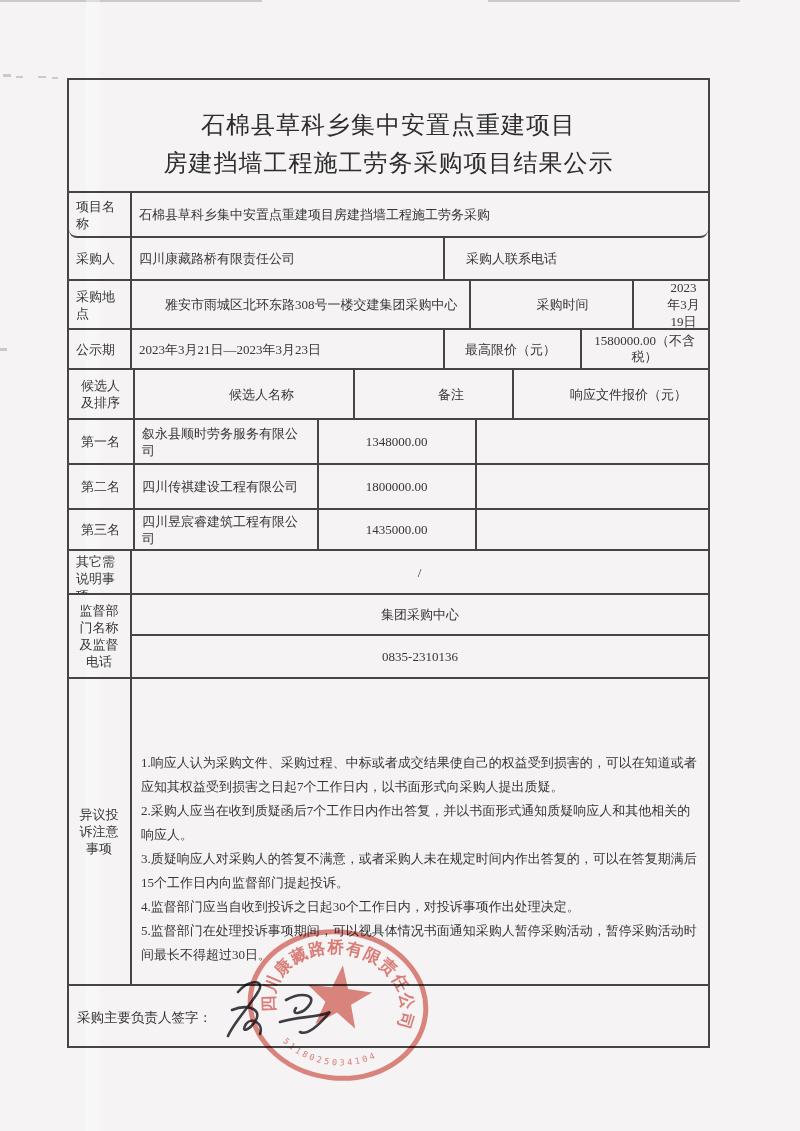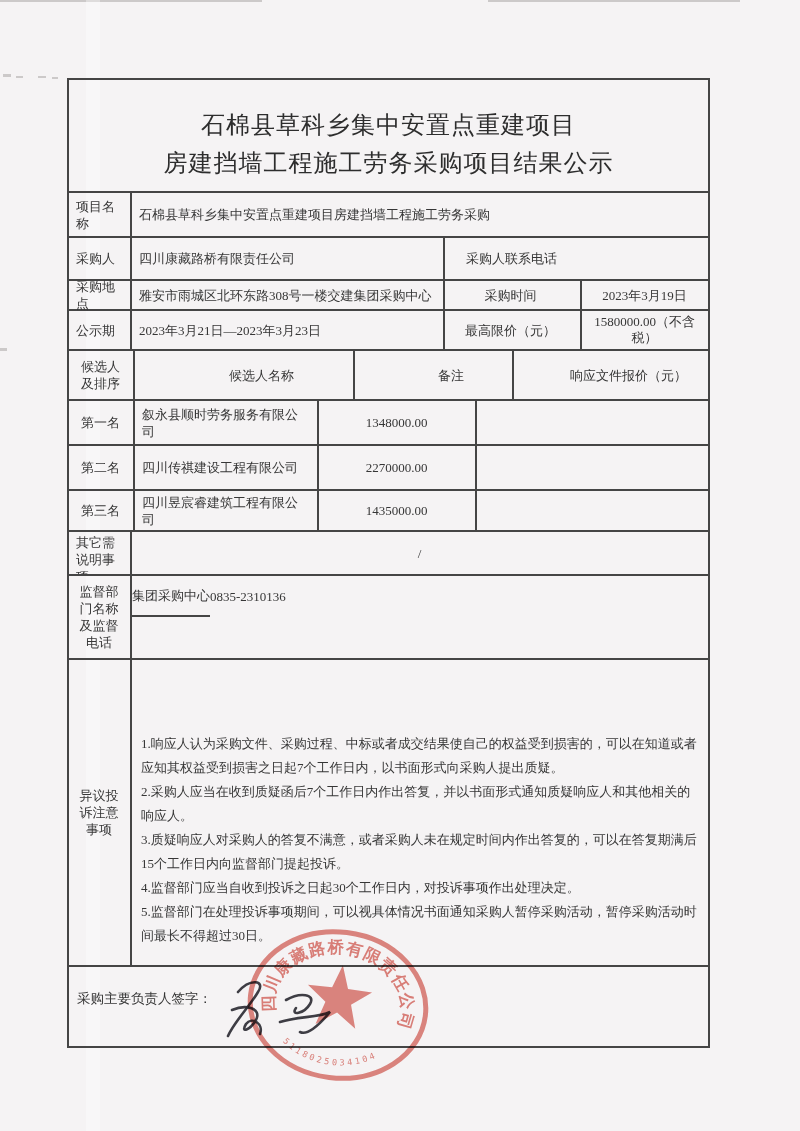--- a/index.html
+++ b/index.html
@@ -39,30 +39,30 @@
   .c{
     border-right:2px solid var(--line);
     display:flex;align-items:center;
     font-size:13px;line-height:17px;
     padding:2px 8px 2px 7px;
   }
   .c:last-child{border-right:none;}
   .c.center{justify-content:center;text-align:center;}
   .lab{width:63px;flex:none;}
   .grow{flex:1;}
-  .r1{height:45px;} .r2{height:43px;} .r3{height:30px;} .r4{height:40px;}
+  .r1{height:45px;border-radius:8px;} .r2{height:43px;} .r3{height:49px;gap:26px;} .r4{height:40px;}
   .r5{height:50px;gap:36px;} .r6{height:45px;} .r7{height:45px;} .r8{height:41px;}
   .r9{height:44px;} .r10{height:84px;} .r11{height:307px;} .r12{height:63px;}
   .w313{width:313px;flex:none;}
   .w137{width:137px;flex:none;padding-left:4px;padding-right:8px;}
   .rank{width:66px;flex:none;}
   .cname{width:184px;flex:none;}
   .cprice{width:158px;flex:none;}
   .clip{align-items:flex-start;overflow:hidden;}
-  .stack{flex:1;display:flex;flex-direction:row;padding:0;align-items:stretch;}
+  .stack{flex:1;display:flex;flex-direction:column;padding:0;align-items:stretch;}
   .stack .half{height:41px;display:flex;align-items:center;justify-content:center;font-size:13px;}
   .stack .half:first-child{border-bottom:2px solid var(--line);}
   .objtext{
     flex:1;display:block;padding:72px 10px 8px 9px;
     font-size:13px;line-height:24px;align-items:flex-start;
   }
   .objtext p{margin:0;}
   .signrow{align-items:center;padding-left:8px;font-size:13.5px;}
   
   .stamp{
@@ -129,21 +129,21 @@
   <div class="row r6">
     <div class="c rank center">第一名</div>
     <div class="c cname">叙永县顺时劳务服务有限公司</div>
     <div class="c cprice center">1348000.00</div>
     <div class="c grow"></div>
   </div>
 
   <div class="row r7">
     <div class="c rank center">第二名</div>
     <div class="c cname">四川传祺建设工程有限公司</div>
-    <div class="c cprice center">2270000.00</div>
+    <div class="c cprice center">1800000.00</div>
     <div class="c grow"></div>
   </div>
 
   <div class="row r8">
     <div class="c rank center">第三名</div>
     <div class="c cname">四川昱宸睿建筑工程有限公司</div>
     <div class="c cprice center">1435000.00</div>
     <div class="c grow"></div>
   </div>
 

